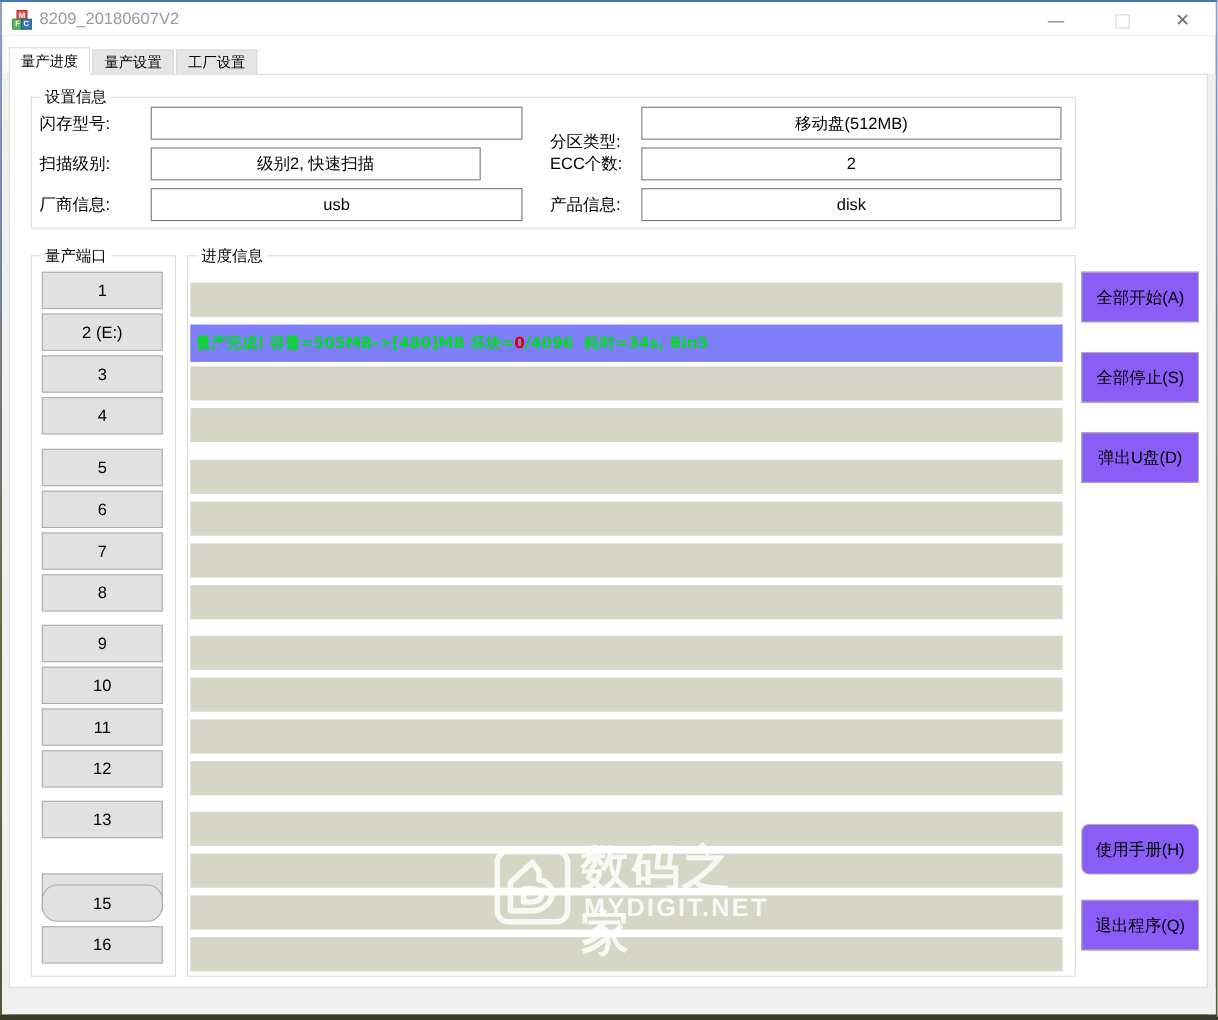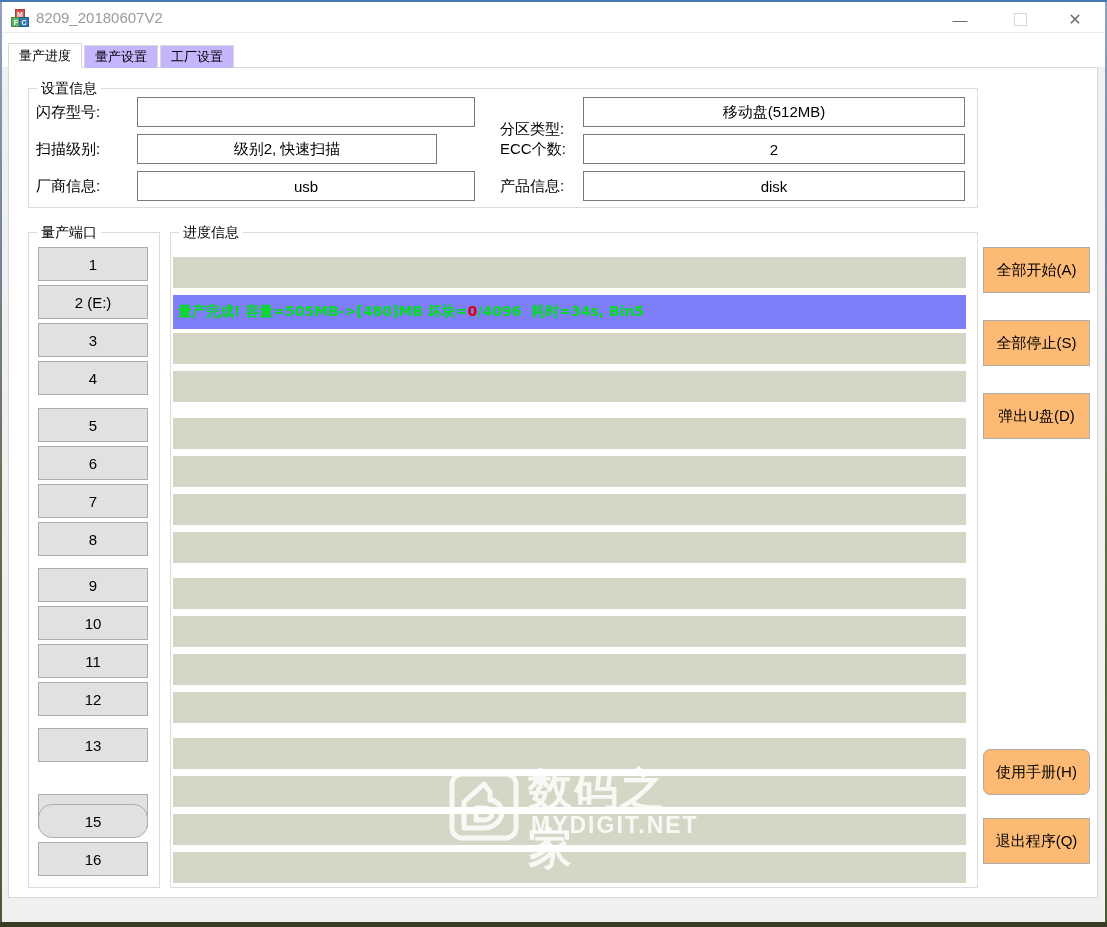--- a/index.html
+++ b/index.html
@@ -28,21 +28,21 @@
   .win-close { left:1053px; color:#6d6d6d; font-size:16px; }
 
   
   .margin-strip { position:absolute; background:#f0f0f0; }
   .m-left { left:2px; top:67px; width:6px; height:855px; }
   .m-right { left:1098px; top:67px; width:7px; height:855px; }
   .m-bottom { left:2px; top:898px; width:1103px; height:24px; }
 
   
   .tabbar { position:absolute; left:8px; top:43px; height:25px; display:flex; align-items:flex-end; z-index:5; }
-  .tab { height:23px; padding:0 10px; font-size:13px; color:#000; background:#c4b5fd; border:1px solid #d9d9d9; border-bottom:none; display:flex; align-items:center; margin-right:2px; cursor:default; }
+  .tab { height:23px; padding:0 10px; font-size:13px; color:#000; background:#e5e5e5; border:1px solid #d9d9d9; border-bottom:none; display:flex; align-items:center; margin-right:2px; cursor:default; }
   .tab.active { height:25px; background:#ffffff; border-bottom:1px solid #ffffff; position:relative; }
 
   
   .page { position:absolute; left:8px; top:67px; width:1090px; height:831px; background:#ffffff; border:1px solid #d9d9d9; }
 
   
   .groupbox { position:absolute; border:1px solid #dcdcdc; }
   .group-label { position:absolute; top:-9px; left:8px; background:#ffffff; padding:0 4px; font-size:14px; color:#000; line-height:17px; }
   .gb-settings { left:28px; top:88px; width:950px; height:120px; }
   .gb-ports    { left:28px; top:232px; width:132px; height:656px; }
@@ -53,21 +53,21 @@
   .field-box { position:absolute; height:30px; border:1px solid #7a7a7a; background:#ffffff; font-size:15px; color:#000; display:flex; align-items:center; justify-content:center; }
 
   
   .port-btn { position:absolute; left:38px; width:110px; height:34px; background:#e1e1e1; border:1px solid #adadad; font-size:15px; color:#000; display:flex; align-items:center; justify-content:center; cursor:default; }
 
   
   .bar { position:absolute; left:173px; width:793px; height:31px; display:flex; align-items:center; overflow:hidden;margin-top:12px; }
   .bar .msg { font-family:"DejaVu Sans","Liberation Sans",sans-serif; font-weight:bold; font-size:14px; padding-left:5px; white-space:pre; letter-spacing:0px; }
 
   
-  .action-btn { position:absolute; left:983px; width:107px; height:46px; background:#fdba74; border:1px solid #adadad; font-size:15px; color:#000; display:flex; align-items:center; justify-content:center; cursor:default; }
+  .action-btn { position:absolute; left:983px; width:107px; height:46px; background:#8b5cf6; border:1px solid #adadad; font-size:15px; color:#000; display:flex; align-items:center; justify-content:center; cursor:default; }
 
   
   .watermark { position:absolute; left:448px; top:766px; width:240px; height:84px; color:rgba(255,255,255,0.82); pointer-events:none; z-index:3; }
   .wm-logo { position:absolute; left:0; top:4px; }
   .wm-cn { position:absolute; left:80px; top:-6px; font-size:44px; font-weight:bold; letter-spacing:2px; }
   .wm-en { position:absolute; left:83px; top:46px; font-size:23px; font-weight:bold; letter-spacing:2px; }
 </style>
 </head>
 <body>
 

